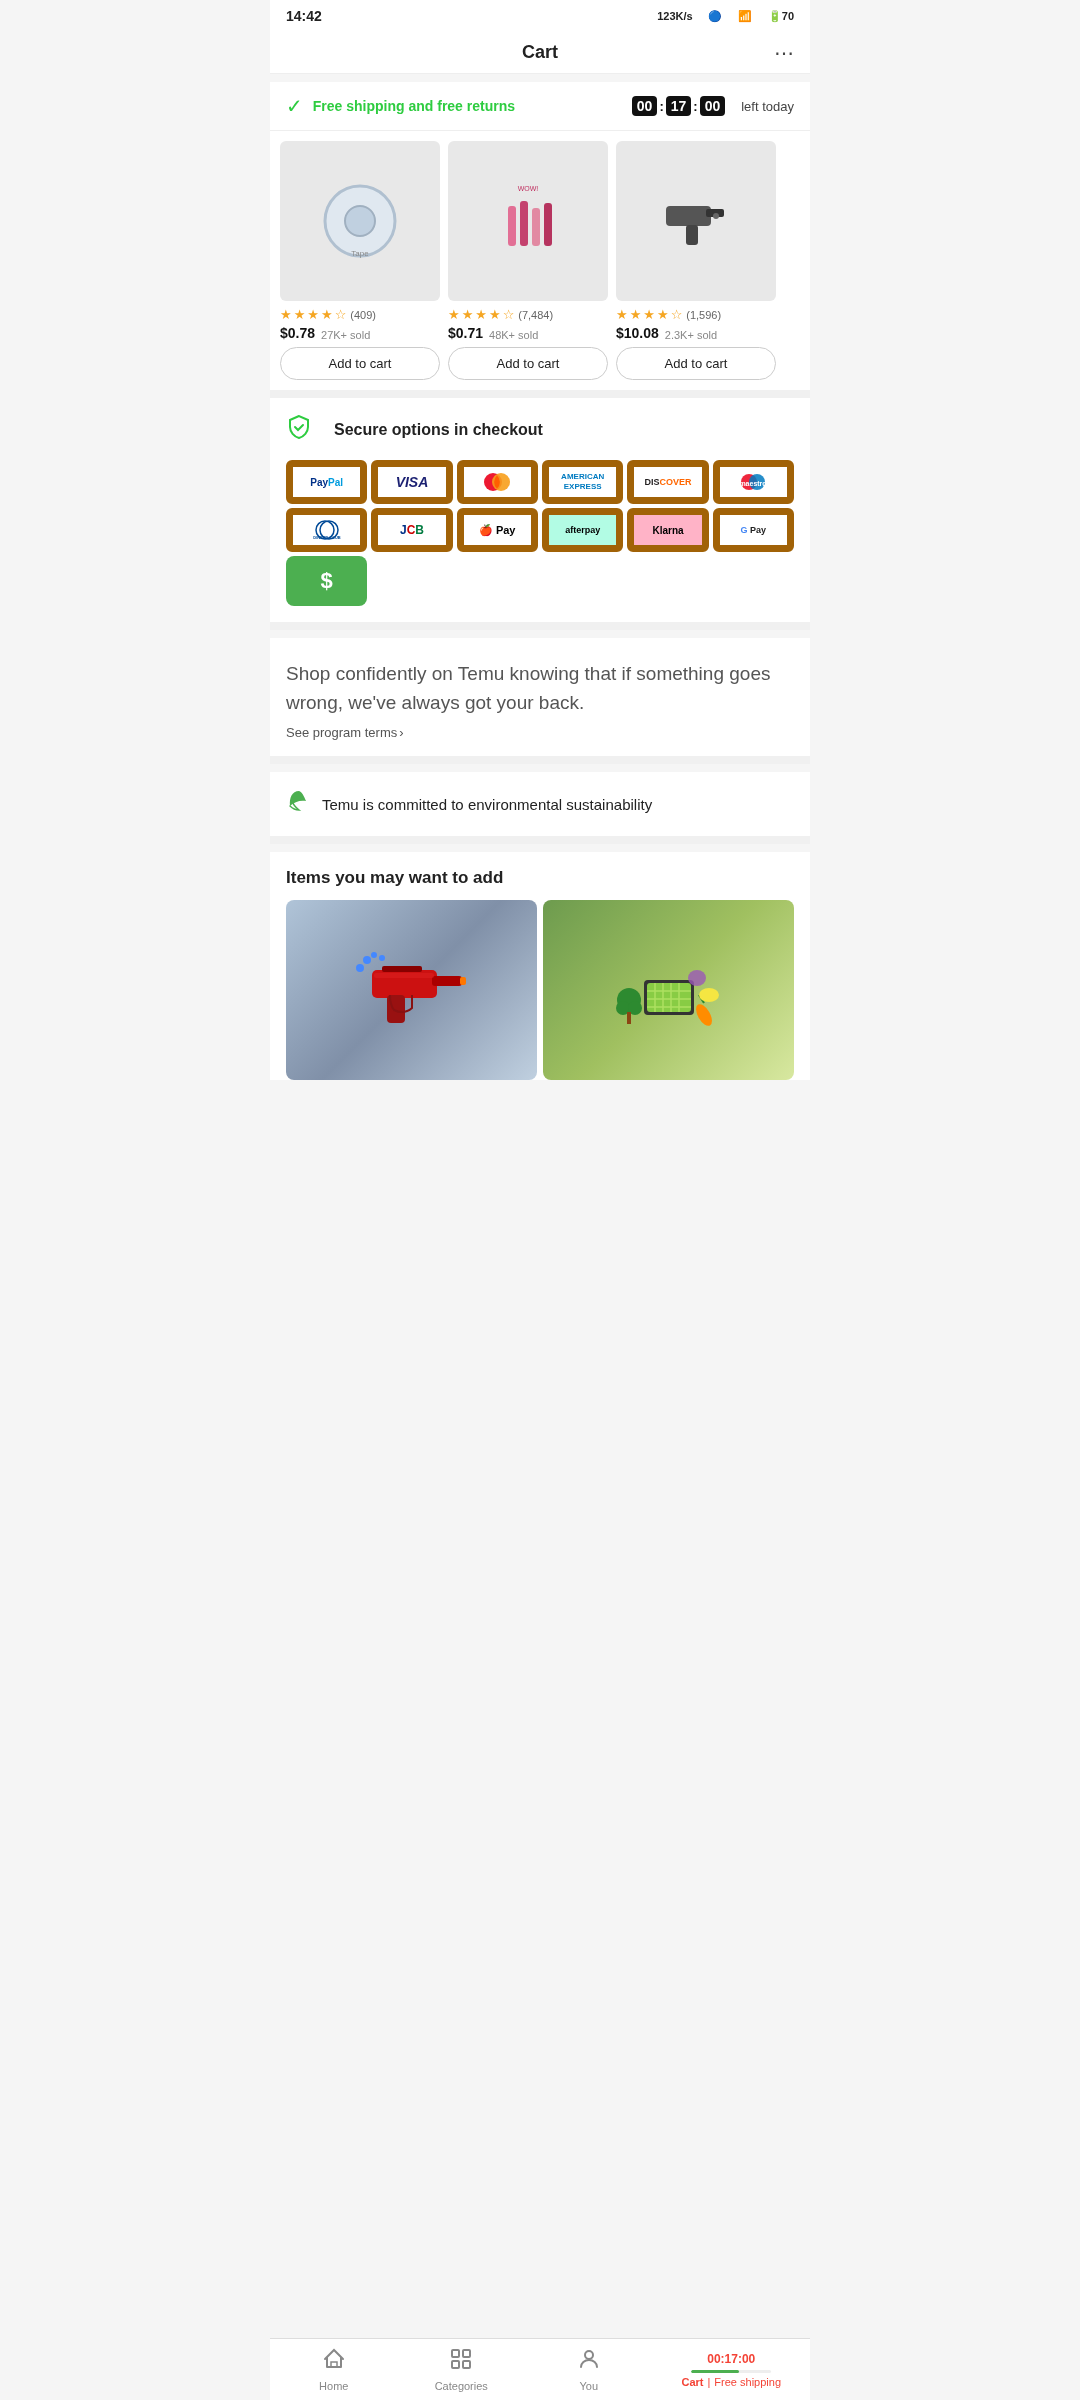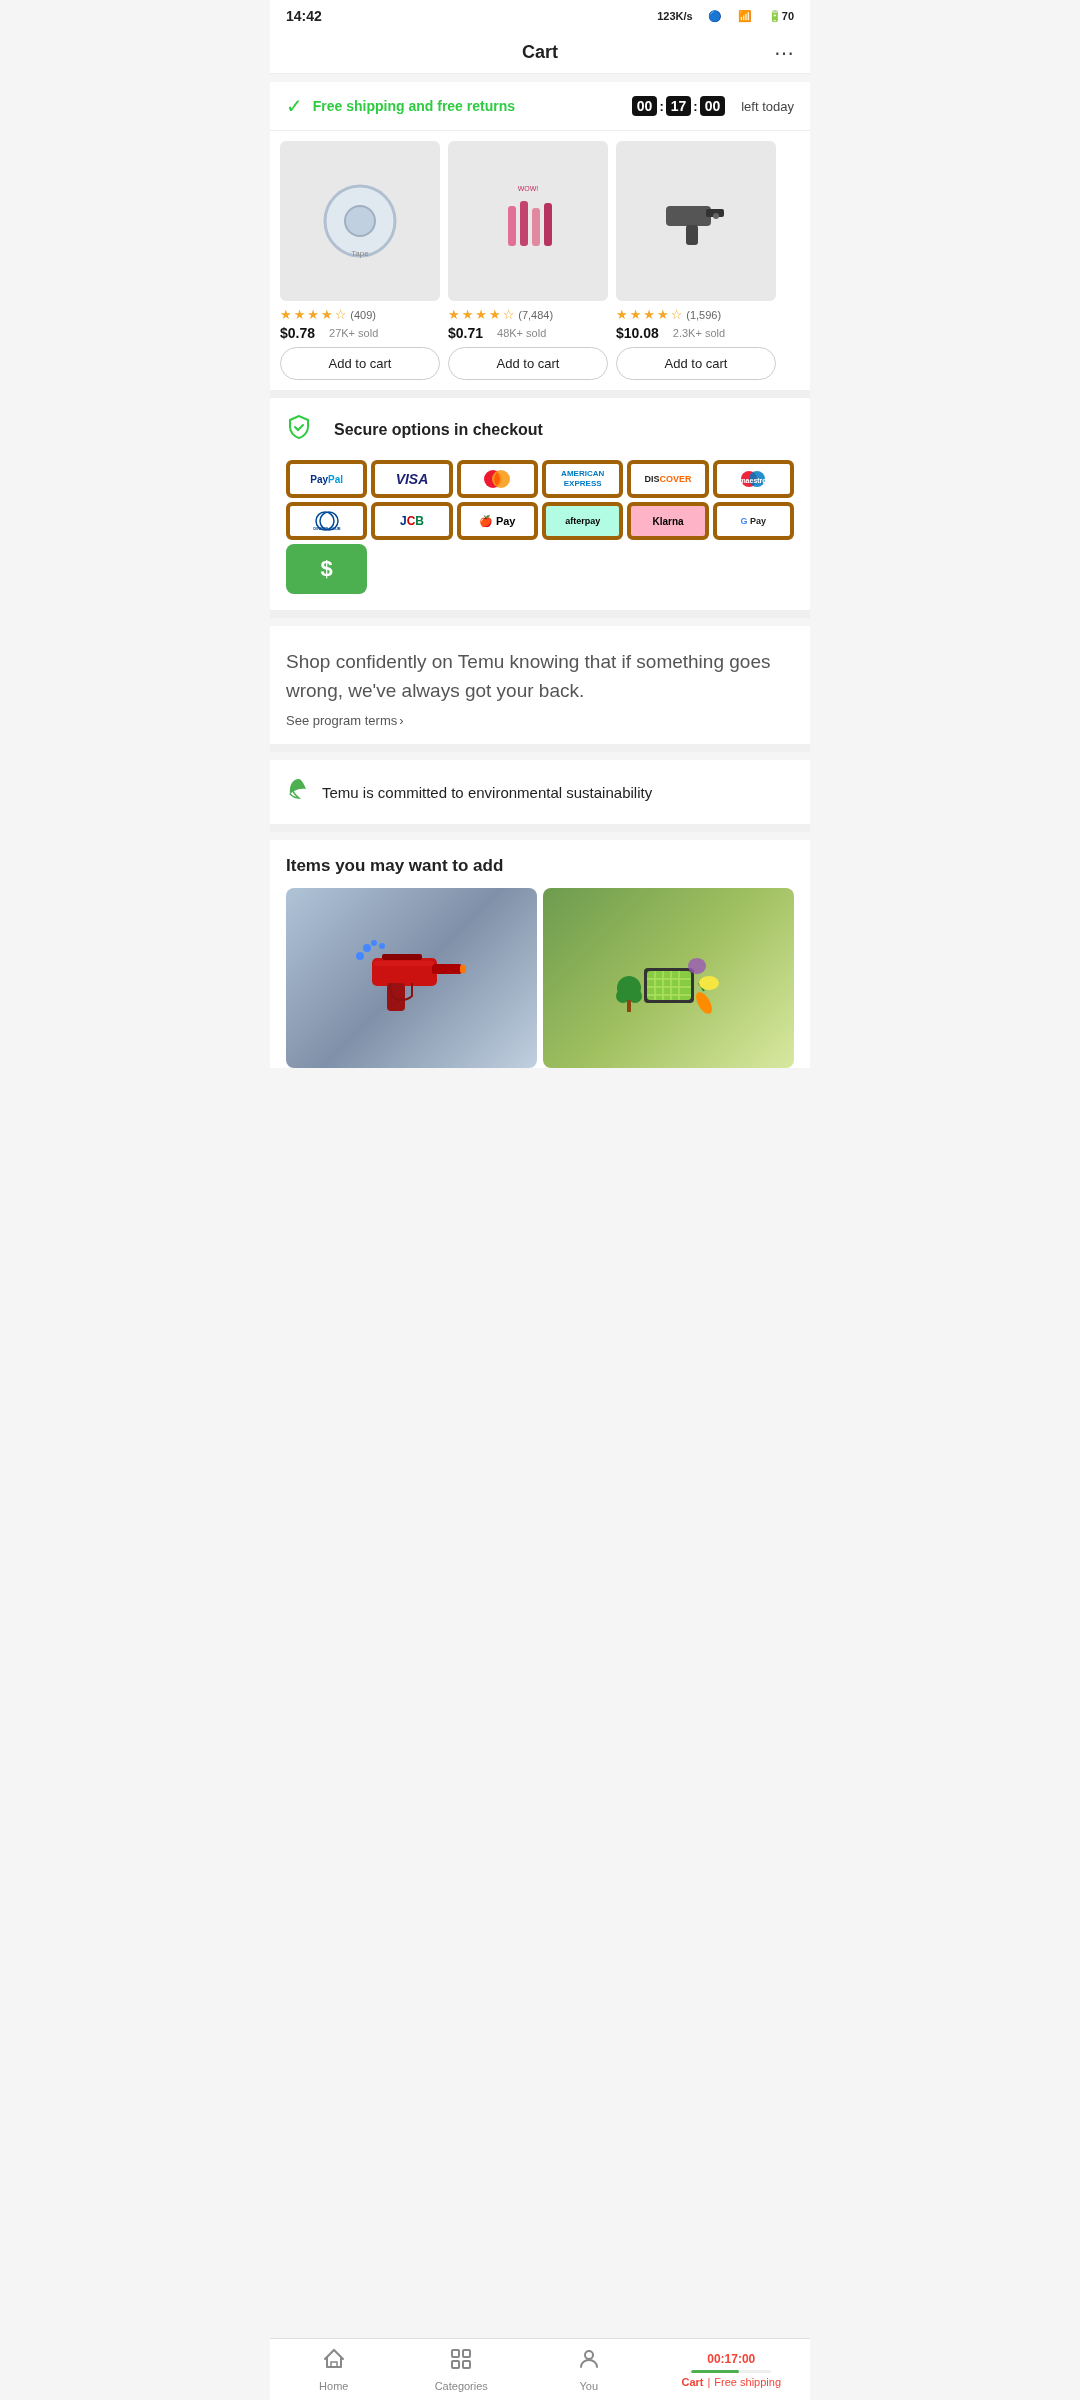--- a/index.html
+++ b/index.html
@@ -119,22 +119,22 @@
       align-items: center;
       gap: 2px;
       margin-top: 6px;
       font-size: 12px;
     }
     .star { color: #f5a623; font-size: 13px; }
     .star-half { color: #f5a623; font-size: 13px; }
     .review-count { color: #666; font-size: 11px; margin-left: 2px; }
     .price-row {
       display: flex;
-      align-items: center;
-      gap: 14px;
+      align-items: flex-end;
+      gap: 6px;
       margin-top: 3px;
     }
     .price { font-weight: 700; font-size: 14px; color: #111; }
     .sold { font-size: 11px; color: #888; }
     .add-cart-btn {
       width: 100%;
       margin-top: 6px;
       padding: 8px 0;
       border: 1.5px solid #ccc;
       border-radius: 20px;
@@ -161,23 +161,23 @@
     }
     .section-icon { font-size: 22px; color: #2ecc40; }
     .section-title { font-size: 16px; font-weight: 600; }
 
     .payment-grid {
       display: grid;
       grid-template-columns: repeat(6, 1fr);
       gap: 4px;
     }
     .payment-item {
-      border: 4px solid #a16207;
+      border: 7px solid #a16207;
       border-radius: 6px;
-      height: 38px;
+      height: 44px;
       display: flex;
       align-items: center;
       justify-content: center;
       font-size: 9px;
       font-weight: 700;
       background: #fff;
       overflow: hidden;
     }
 
     

